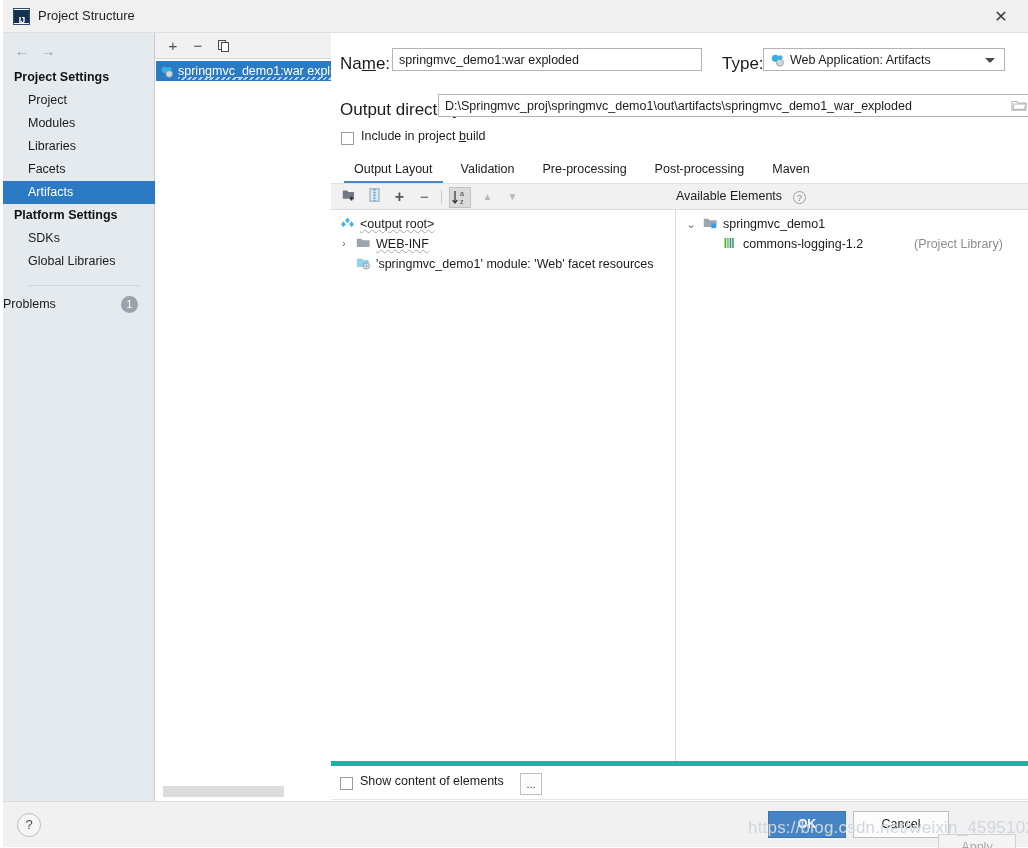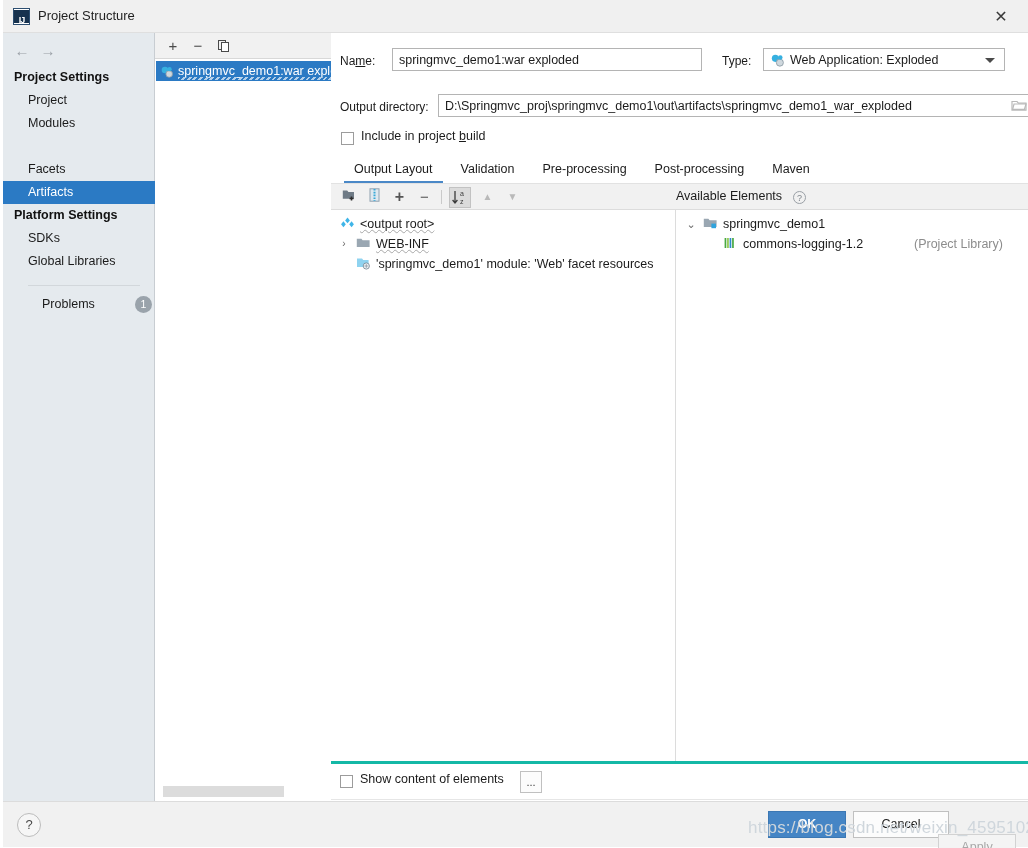--- a/index.html
+++ b/index.html
@@ -90,23 +90,22 @@
   }
   .sb-item.selected {
     background: #2b7ac4; color: #ffffff;
   }
   .sb-sep {
     position: absolute; left: 25px; width: 112px; height: 1px;
     background: #d2d7db;
   }
   .sb-problems {
     position: absolute; left: 0; width: 152px; height: 23px;
-    font-size: 12.5px; color: #1b1b1b; padding-left: 25px; line-height: 23px;
+    font-size: 12.5px; color: #1b1b1b; line-height: 23px;
     cursor: default;
-    margin-left: 14px;
   }
   .sb-badge {
     position: absolute; right: 17px; top: 3px;
     width: 17px; height: 17px; border-radius: 50%;
     background: #9aa3ab; color: #ffffff;
     font-size: 10.5px; text-align: center; line-height: 17px;
   }
 
   
   .artifacts-panel {
@@ -152,21 +151,21 @@
     background: #dcdcdc; cursor: pointer;
   }
 
   
   .main {
     position: absolute; left: 331px; top: 33px; width: 697px; height: 768px;
     background: #ffffff;
   }
 
   .form-label {
-    position: absolute; font-size: 12px; color: #1b1b1b;
+    position: absolute; font-size: 17px; color: #1b1b1b;
   }
   .underline-u { text-decoration: underline; }
 
   .text-input {
     position: absolute;
     background: #ffffff; border: 1px solid #b4b4b4;
     font-family: "Liberation Sans", sans-serif;
     font-size: 12.5px; color: #1b1b1b;
     padding: 0 6px; height: 23px; line-height: 21px;
     outline: none;
@@ -271,21 +270,21 @@
     text-decoration: underline;
     text-decoration-style: wavy;
     text-decoration-color: #a8a8a8;
     text-decoration-thickness: 1px;
   }
   .muted { color: #8c8c8c; margin-left: 44px; }
 
   
   .show-content-row {
     position: absolute; left: 0; top: 728px; width: 697px; height: 38px;
-    border-top: 3px solid #14b8a6; background: #ffffff;
+    border-top: 5px solid #14b8a6; background: #ffffff;
   }
   .small-btn {
     position: absolute;
     background: #fcfcfc; border: 1px solid #c0c0c0;
     font-size: 11px; color: #3a3a3a; text-align: center; cursor: pointer;
     font-family: "Liberation Sans", sans-serif;
   }
   .warn-row {
     position: absolute; left: 0; top: 766px; width: 697px; height: 35px;
     background: #ffffff; border-top: 1px solid #e6e6e6;
@@ -359,20 +358,21 @@
 
   <div class="sidebar">
     <div class="nav-arrows">
       <div class="nav-arrow nav-back">←</div>
       <div class="nav-arrow nav-fwd">→</div>
     </div>
 
     <div class="sb-group" style="top:33px">Project Settings</div>
     <div class="sb-item" style="top:56px">Project</div>
     <div class="sb-item" style="top:79px">Modules</div>
+    <div class="sb-item" style="top:102px">Libraries</div>
     <div class="sb-item" style="top:125px">Facets</div>
     <div class="sb-item selected" style="top:148px">Artifacts</div>
 
     <div class="sb-group" style="top:171px">Platform Settings</div>
     <div class="sb-item" style="top:217px">Global Libraries</div>
     <div class="sb-item" style="top:194px">SDKs</div>
 
     <div class="sb-sep" style="top:252px"></div>
 
     <div class="sb-problems" style="top:260px">
@@ -420,21 +420,21 @@
 
     <div class="form-label" style="left:391px; top:21px;">Type:</div>
     <div class="combo" style="left:432px; top:15px; width:242px;">
       <span class="tree-icon" style="left:6px; top:4px;">
         <svg width="15" height="15" viewBox="0 0 14 14">
           <circle cx="5" cy="5" r="3.3" fill="#36b0e0"></circle>
           <circle cx="9.2" cy="9" r="3.3" fill="#cfd8de" stroke="#8d9ba5" stroke-width="0.8"></circle>
           <circle cx="9.6" cy="4.2" r="2.1" fill="#36b0e0"></circle>
         </svg>
       </span>
-      <span class="combo-label">Web Application: Exploded</span>
+      <span class="combo-label">Web Application: Artifacts</span>
       <span class="combo-arrow"></span>
     </div>
 
     <div class="form-label" style="left:9px; top:67px;">Output directory:</div>
     <input class="text-input" style="left: 107px; top: 61px; width: 636px;" value="D:\Springmvc_proj\springmvc_demo1\out\artifacts\springmvc_demo1_war_exploded">
     <span class="browse-icon" style="left:680px; top:65px;">
       <svg width="16" height="14" viewBox="0 0 16 14">
         <path d="M1 3.5 h5 l1.4 1.6 H15 v7 H1 z" fill="none" stroke="#b9b9b9" stroke-width="1.2"></path>
         <path d="M3 6 h12 l-1.6 5.4 H1.6 z" fill="#ffffff" stroke="#b9b9b9" stroke-width="1.2"></path>
       </svg>

